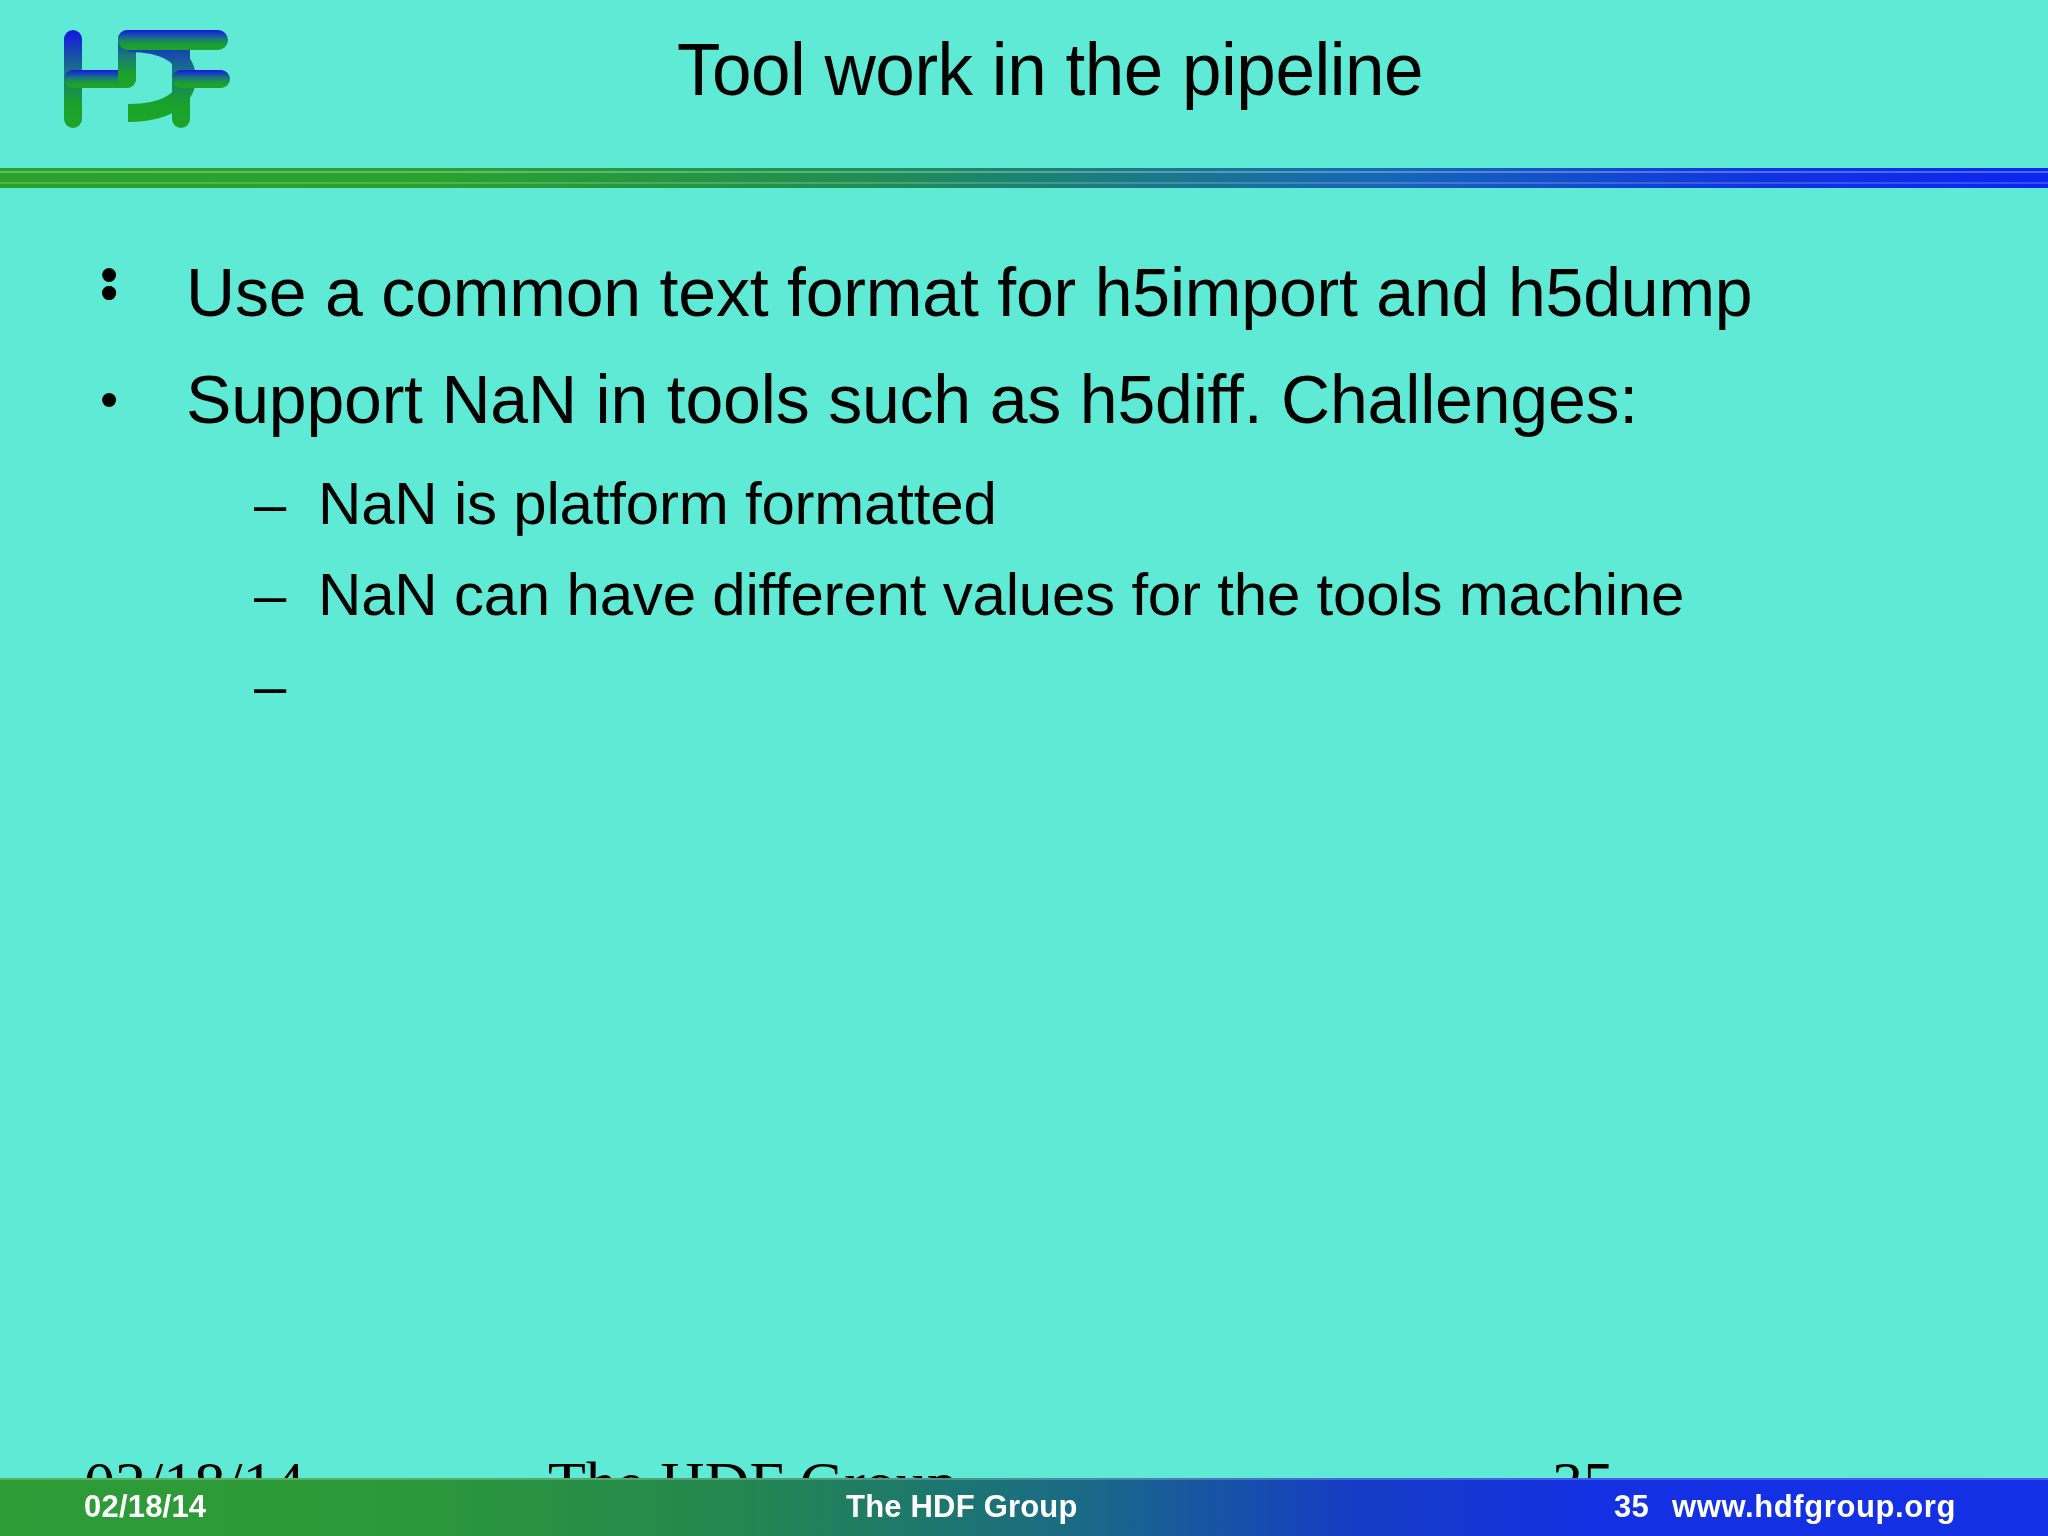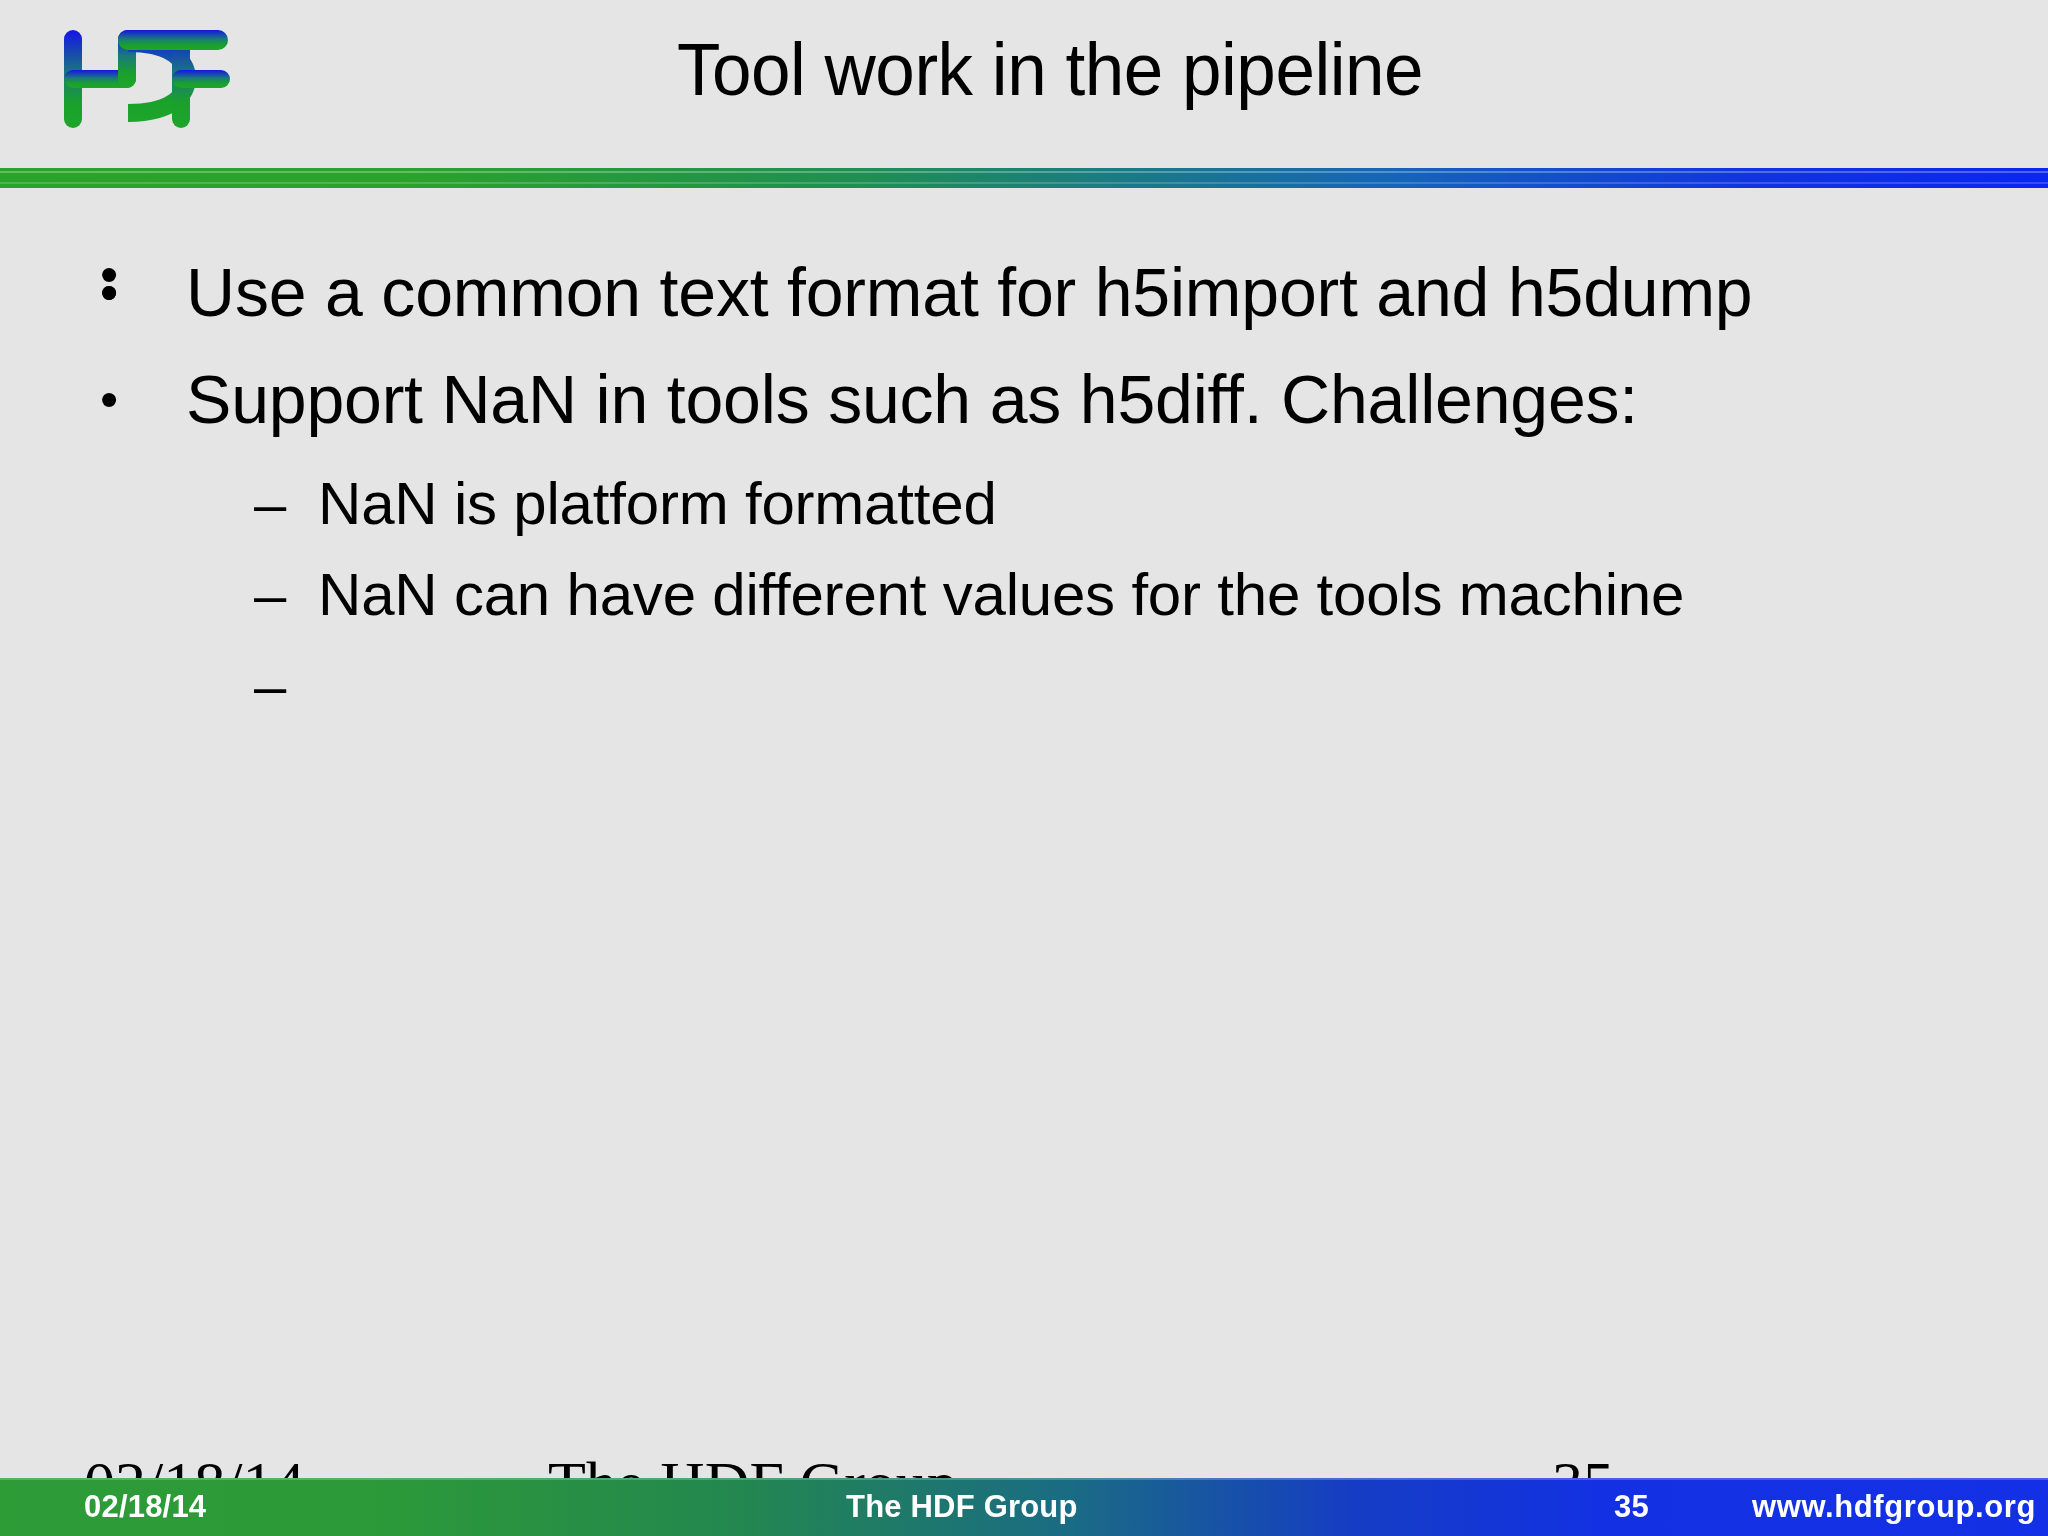--- a/index.html
+++ b/index.html
@@ -13,21 +13,21 @@
     position: relative;
     overflow: hidden;
     font-family: "Liberation Sans", sans-serif;
     background: #ffffff;
   }
 
   
   .slide {
     position: absolute;
     inset: 0;
-    background: #e5e5e5;
+    background: #5eead4;
     padding-left: 12px;
   }
 
   
   .logo {
     position: absolute;
     left: 56px;
     top: 18px;
     width: 190px;
     height: 116px;
@@ -166,21 +166,21 @@
     font-weight: bold;
     color: #ffffff;
     font-size: 31px;
     line-height: 58px;
     white-space: nowrap;
     letter-spacing: 0.2px;
   }
   .footer-bar .f-date { left: 84px; }
   .footer-bar .f-org  { left: 846px; }
   .footer-bar .f-page { left: 1614px; }
-  .footer-bar .f-url  { left: 1752px; letter-spacing: 0.6px; text-align: center; }
+  .footer-bar .f-url  { left: 1672px; letter-spacing: 0.6px; text-align: center; }
 
   
   .footer-bar::before {
     content: "";
     position: absolute;
     left: 0; right: 0; top: 0;
     height: 2px;
     background: rgba(255,255,255,0.22);
   }
 </style>

